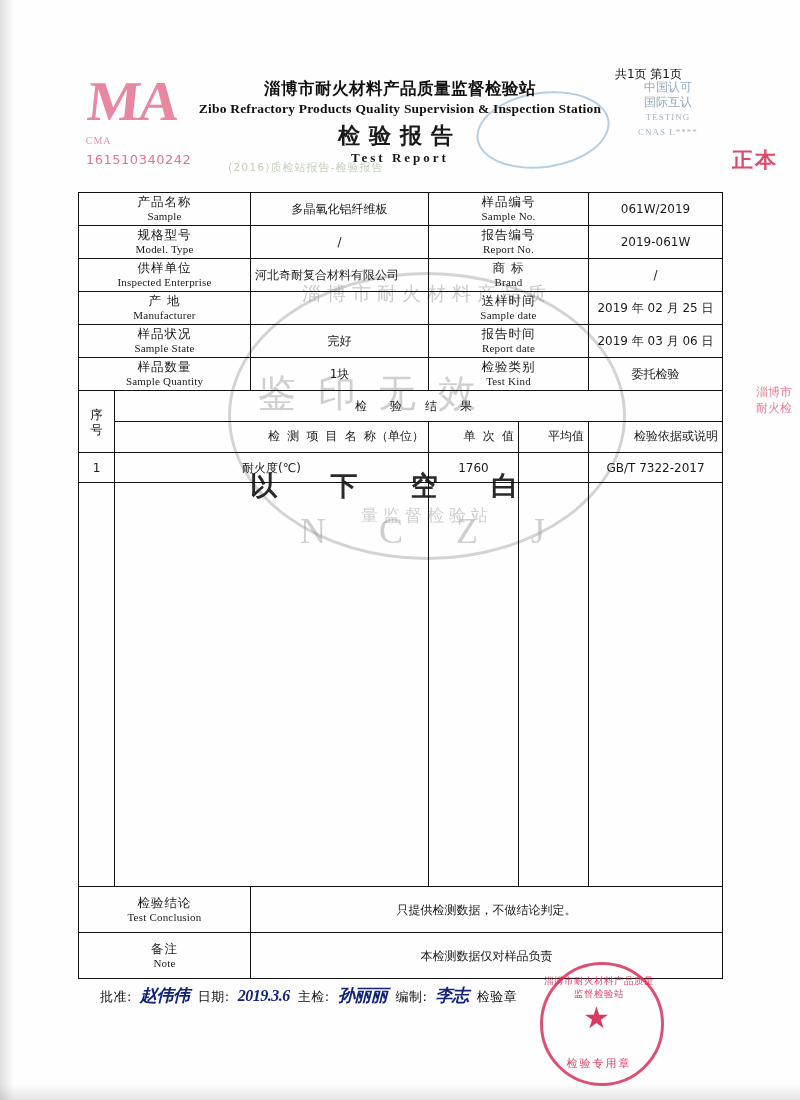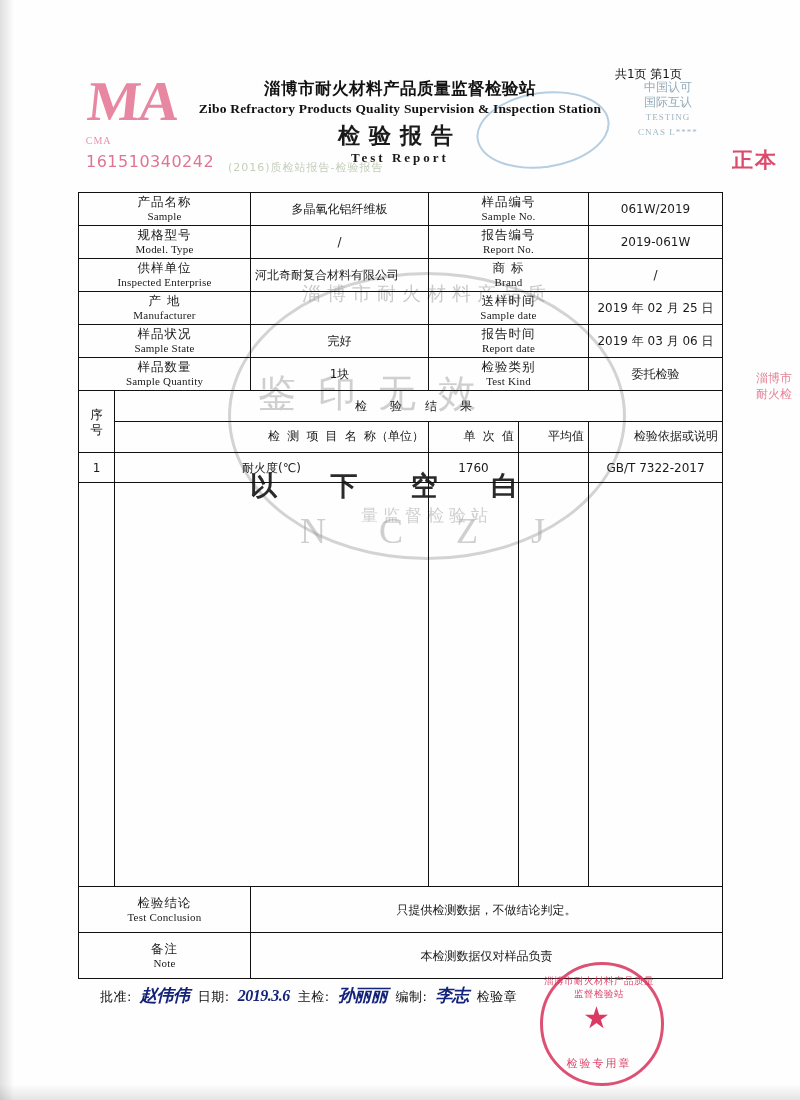--- a/index.html
+++ b/index.html
@@ -97,21 +97,21 @@
     letter-spacing: 1px;
     font-weight: normal;
     transform: skewX(6deg);
     color: rgba(214, 36, 86, 0.5);
   }
   .serial-no {
     position: absolute;
     left: 86px;
     top: 152px;
     font-family: "DejaVu Sans", sans-serif;
-    font-size: 16px;
+    font-size: 13px;
     color: rgba(214, 70, 110, 0.75);
     letter-spacing: 0.5px;
   }
   .cnas-mark {
     position: absolute;
     right: 72px;
     top: 80px;
     width: 120px;
     text-align: center;
     font-family: "DejaVu Sans", sans-serif;
@@ -218,21 +218,21 @@
     font-size: 27px;
     font-weight: bold;
     color: #2a2a2a;
     letter-spacing: 22px;
     white-space: nowrap;
     pointer-events: none;
   }
   .side-stamp-right {
     position: absolute;
     right: 8px;
-    top: 370px;
+    top: 384px;
     width: 36px;
     font-family: "DejaVu Sans", sans-serif;
     font-size: 12px;
     line-height: 16px;
     color: rgba(216, 60, 96, 0.65);
     text-align: center;
     pointer-events: none;
   }
 
   

